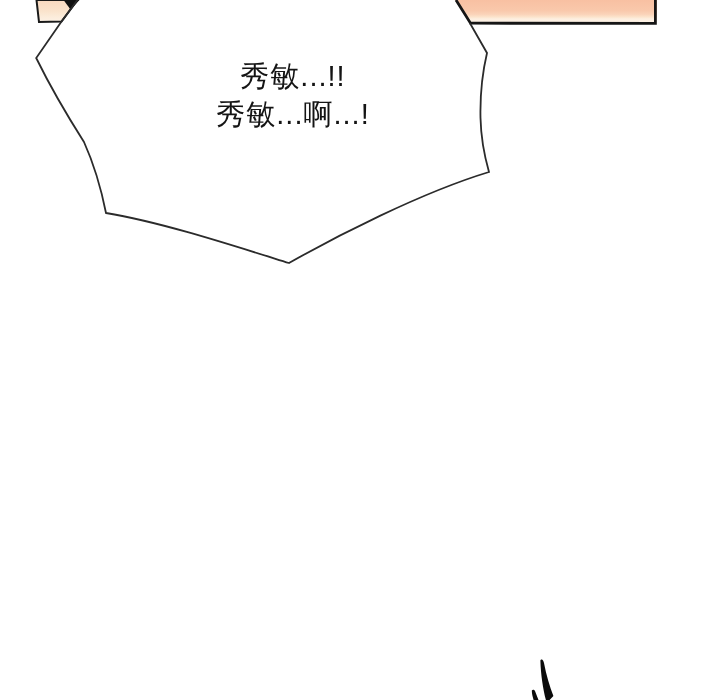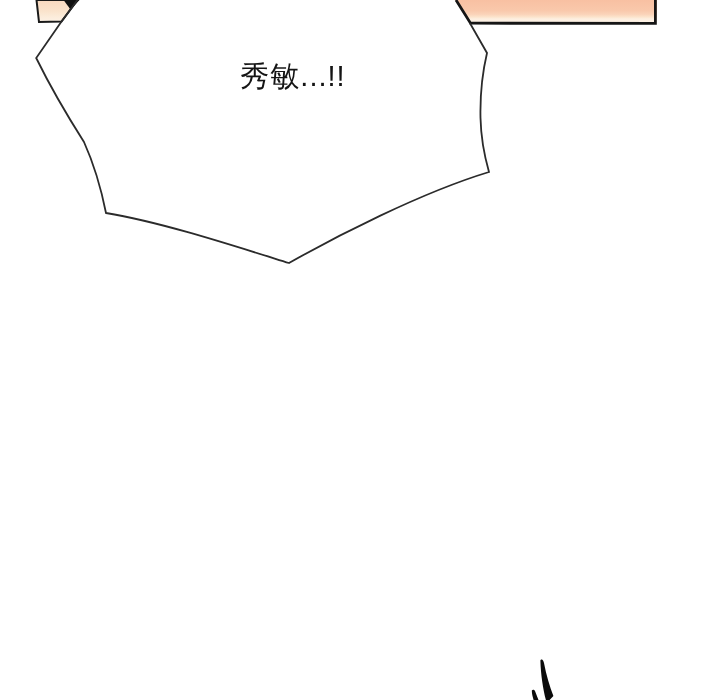--- a/index.html
+++ b/index.html
@@ -91,15 +91,16 @@
       <path d="M531.8,690.6
                C532.8,689.3 534.5,689.7 535.1,691.3
                C536.1,694 537.3,697 538.5,700
                L533.6,700
                C532.6,697 531.9,693.8 531.8,690.6 Z" fill="#0b0b0b"></path>
     </g>
   </svg>
 
   <div class="bubble-text">
     <div>秀敏...!!</div>
+    <div>秀敏...啊...!</div>
   </div>
 
 </div>
 
 </body></html>

